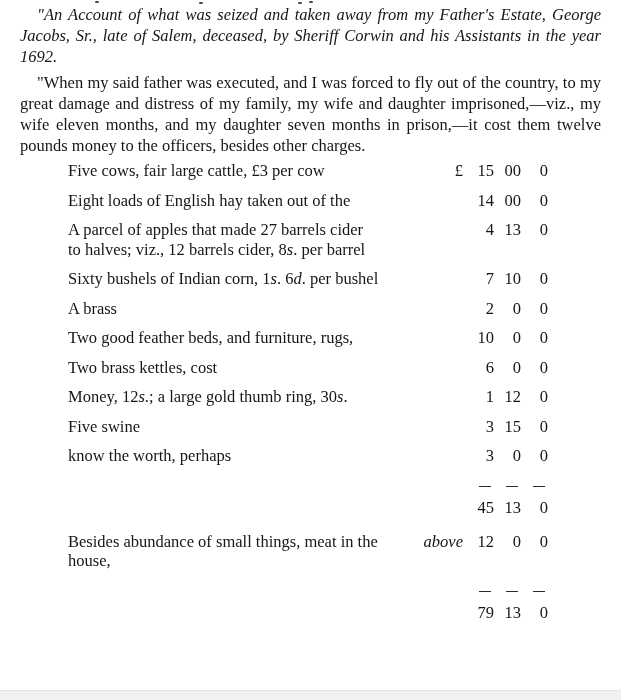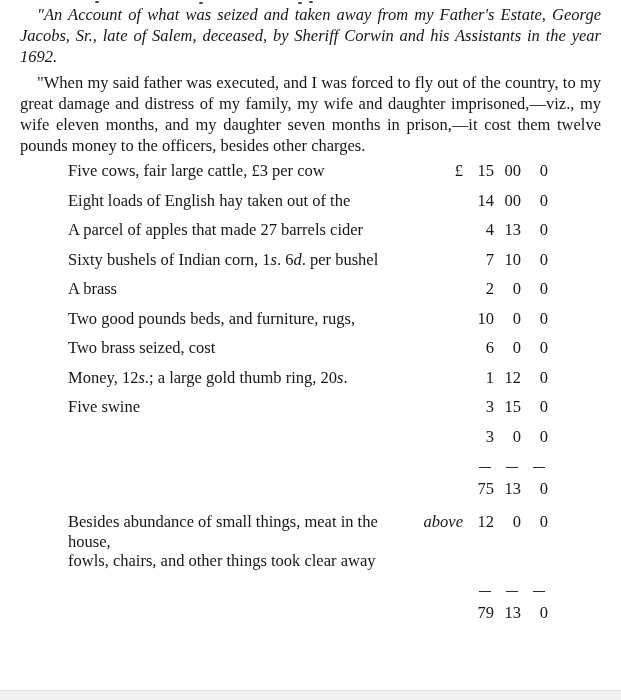--- a/index.html
+++ b/index.html
@@ -77,20 +77,21 @@
             <div class="dline"><span>Eight loads of English hay taken out of the</span></div>
           </div>
     <div class="col prefix"></div>
     <div class="col lcol">14</div>
     <div class="col scol">00</div>
     <div class="col pcol">0</div>
   </div>
         <div class="row">
     <div class="desc">
             <div class="dline"><span>A parcel of apples that made 27 barrels cider</span></div>
+            <div class="dline"><span>to halves; viz., 12 barrels cider, 8</span><span class="it">s</span><span>. per barrel</span></div>
           </div>
     <div class="col prefix"></div>
     <div class="col lcol">4</div>
     <div class="col scol">13</div>
     <div class="col pcol">0</div>
   </div>
         <div class="row">
     <div class="desc">
             <div class="dline"><span>Sixty bushels of Indian corn, 1</span><span class="it">s</span><span>. 6</span><span class="it">d</span><span>. per bushel</span></div>
           </div>
@@ -103,86 +104,86 @@
     <div class="desc">
             <div class="dline"><span>A brass</span></div>
           </div>
     <div class="col prefix"></div>
     <div class="col lcol">2</div>
     <div class="col scol">0</div>
     <div class="col pcol">0</div>
   </div>
         <div class="row">
     <div class="desc">
-            <div class="dline"><span>Two good pounds beds, and furniture, rugs,</span></div>
+            <div class="dline"><span>Two good feather beds, and furniture, rugs,</span></div>
           </div>
     <div class="col prefix"></div>
     <div class="col lcol">10</div>
     <div class="col scol">0</div>
     <div class="col pcol">0</div>
   </div>
         <div class="row">
     <div class="desc">
-            <div class="dline"><span>Two brass seized, cost</span></div>
+            <div class="dline"><span>Two brass kettles, cost</span></div>
           </div>
     <div class="col prefix"></div>
     <div class="col lcol">6</div>
     <div class="col scol">0</div>
     <div class="col pcol">0</div>
   </div>
         <div class="row">
     <div class="desc">
-            <div class="dline"><span>Money, 12</span><span class="it">s</span><span>.; a large gold thumb ring, 20</span><span class="it">s</span><span>.</span></div>
+            <div class="dline"><span>Money, 12</span><span class="it">s</span><span>.; a large gold thumb ring, 30</span><span class="it">s</span><span>.</span></div>
           </div>
     <div class="col prefix"></div>
     <div class="col lcol">1</div>
     <div class="col scol">12</div>
     <div class="col pcol">0</div>
   </div>
         <div class="row">
     <div class="desc">
             <div class="dline"><span>Five swine</span></div>
           </div>
     <div class="col prefix"></div>
     <div class="col lcol">3</div>
     <div class="col scol">15</div>
     <div class="col pcol">0</div>
   </div>
         <div class="row">
     <div class="desc">
+            <div class="dline"><span>know the worth, perhaps</span></div>
           </div>
     <div class="col prefix"></div>
     <div class="col lcol">3</div>
     <div class="col scol">0</div>
     <div class="col pcol">0</div>
   </div>
       </div>
 
     <div>
       <div class="row tight">
         <div class="desc"></div>
         <div class="col prefix"></div>
         <div class="col lcol"><span class="rule"></span></div>
         <div class="col scol"><span class="rule"></span></div>
         <div class="col pcol"><span class="rule"></span></div>
       </div>
       <div class="row subtotal-values">
         <div class="desc"></div>
         <div class="col prefix"></div>
-        <div class="col lcol">75</div>
+        <div class="col lcol">45</div>
         <div class="col scol">13</div>
         <div class="col pcol">0</div>
       </div>
     </div>
 
     <div id="row-addendum">
         <div class="row">
     <div class="desc">
             <div class="dline"><span>Besides abundance of small things, meat in the house,</span></div>
-            <div class="dline"><span>fowls, chairs, and other things took clear away</span></div>
           </div>
     <div class="col prefix"><span class="it">above</span></div>
     <div class="col lcol">12</div>
     <div class="col scol">0</div>
     <div class="col pcol">0</div>
   </div>
       </div>
 
     <div>
       <div class="row tight">

